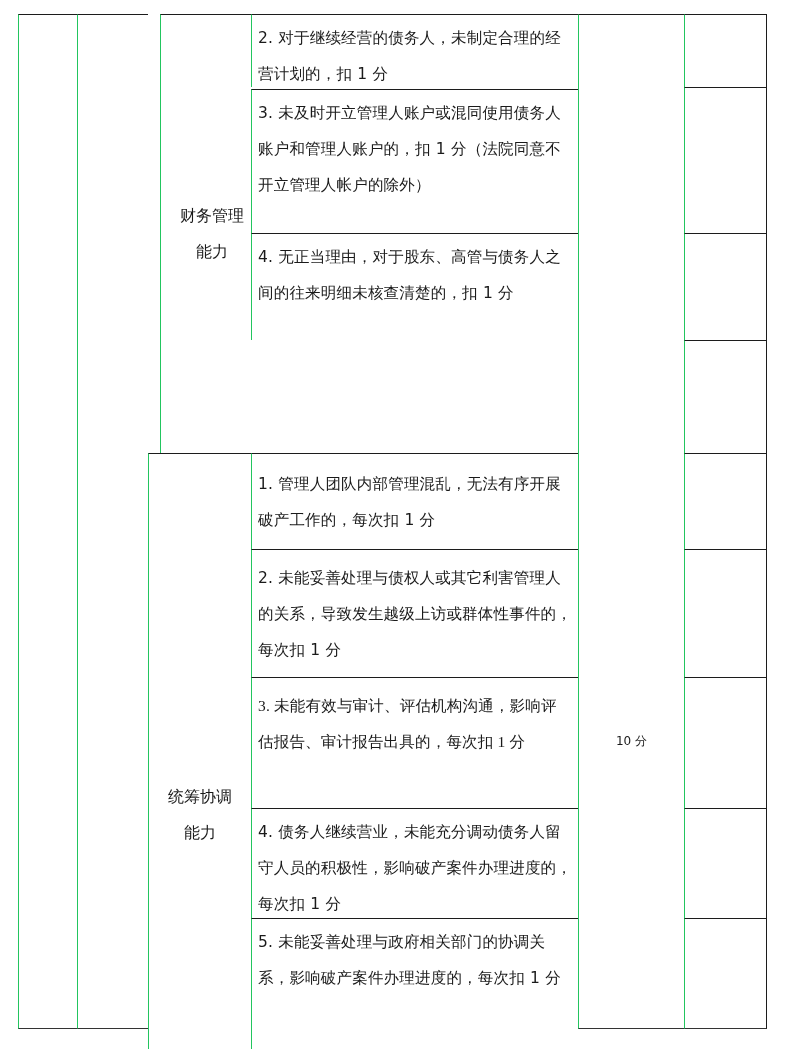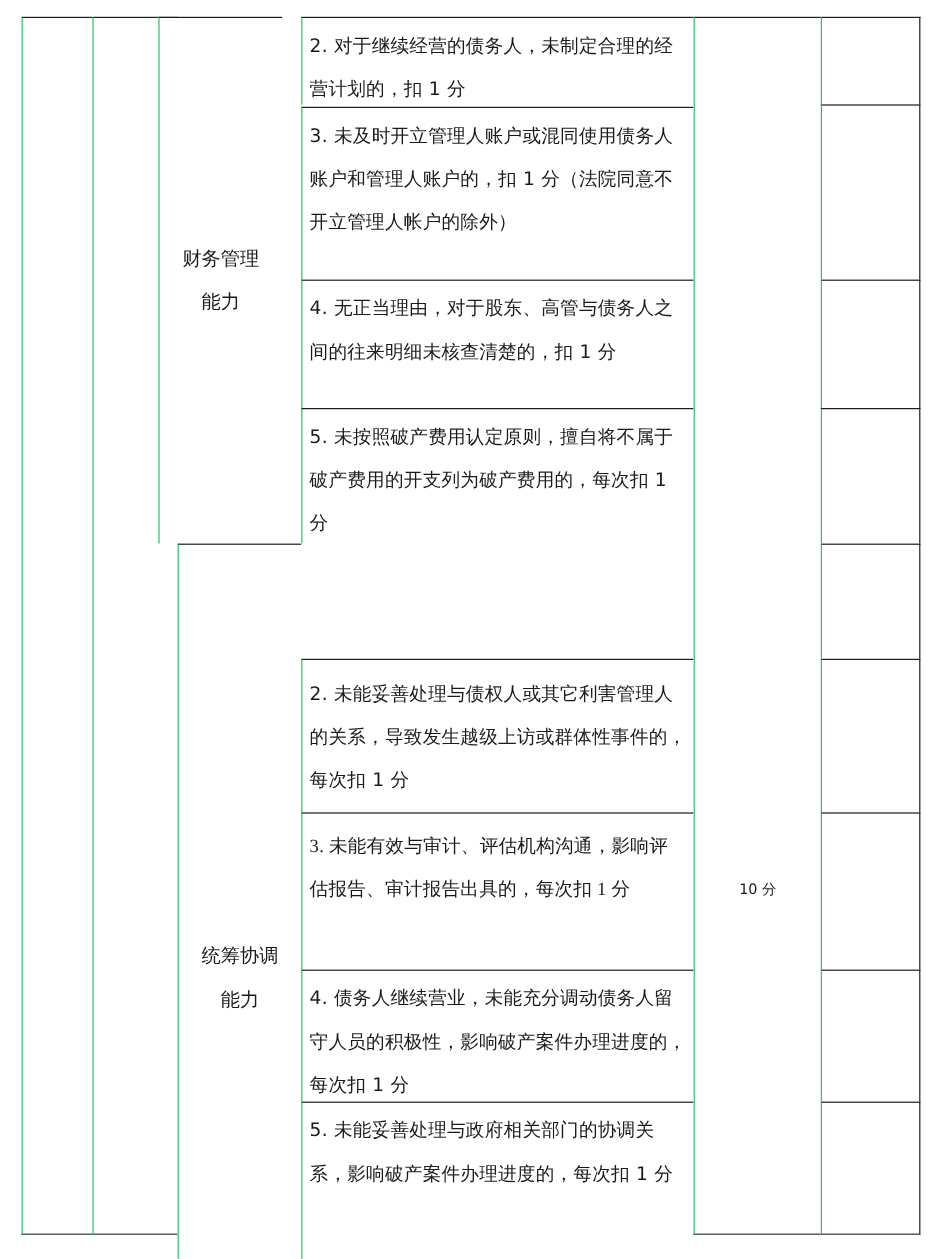--- a/index.html
+++ b/index.html
@@ -56,39 +56,39 @@
   </style>
 </head>
 <body>
 
 <div class="tbl">
 
   <div class="cell outer-bottom" style="left:0; top:0; width:59px; height:1015px;"></div>
 
   <div class="cell outer-bottom" style="left:59px; top:0; width:71px; height:1015px;"></div>
 
-  <div class="cell cat-cell" style="left:114px; top:0; width:103px; height:439px;">
+  <div class="cell cat-cell" style="left:142px; top:0; width:103px; height:439px;">
     <div>
       <span>财务管理</span>
       <span>能力</span>
     </div>
   </div>
 
   <div class="cell cat-cell outer-bottom" style="left:130px; top:439px; width:103px; height:724px;">
     <div>
       <span>统筹协调</span>
       <span>能力</span>
     </div>
   </div>
 
   <div class="cell text-cell" style="left:233px; top:0; width:327px; height:73px;">2. 对于继续经营的债务人，未制定合理的经营计划的，扣 1 分</div>
   <div class="cell text-cell" style="left:233px; top:75px; width:327px; height:146px;">3. 未及时开立管理人账户或混同使用债务人账户和管理人账户的，扣 1 分（法院同意不开立管理人帐户的除外）</div>
   <div class="cell text-cell" style="left:233px; top:219px; width:327px; height:107px;">4. 无正当理由，对于股东、高管与债务人之间的往来明细未核查清楚的，扣 1 分</div>
-  <div class="cell text-cell" style="left:233px; top:326px; width:327px; height:113px;">5. 未按照破产费用认定原则，擅自将不属于破产费用的开支列为破产费用的，每次扣 1 分</div>
 
+  <div class="cell text-cell" style="left:233px; top:439px; width:327px; height:96px; padding-top:12px;">1. 管理人团队内部管理混乱，无法有序开展破产工作的，每次扣 1 分</div>
   <div class="cell text-cell" style="left:233px; top:535px; width:327px; height:128px; padding-top:10px;">2. 未能妥善处理与债权人或其它利害管理人的关系，导致发生越级上访或群体性事件的，每次扣 1 分</div>
   <div class="cell text-cell" style="left:233px; top:663px; width:327px; height:131px; padding-top:10px;font-family:Liberation Serif, serif;">3. 未能有效与审计、评估机构沟通，影响评估报告、审计报告出具的，每次扣 1 分</div>
   <div class="cell text-cell" style="left:233px; top:794px; width:327px; height:110px;">4. 债务人继续营业，未能充分调动债务人留守人员的积极性，影响破产案件办理进度的，每次扣 1 分</div>
   <div class="cell text-cell outer-bottom" style="left:233px; top:904px; width:327px; height:143px;">5. 未能妥善处理与政府相关部门的协调关系，影响破产案件办理进度的，每次扣 1 分</div>
 
   <div class="cell score-cell outer-bottom" style="left:560px; top:0; width:106px; height:1015px;">
     <span style="position:absolute; top:718px;">10 分</span>
   </div>
 
   <div class="cell outer-right" style="left:666px; top:0; width:83px; height:73px;"></div>

